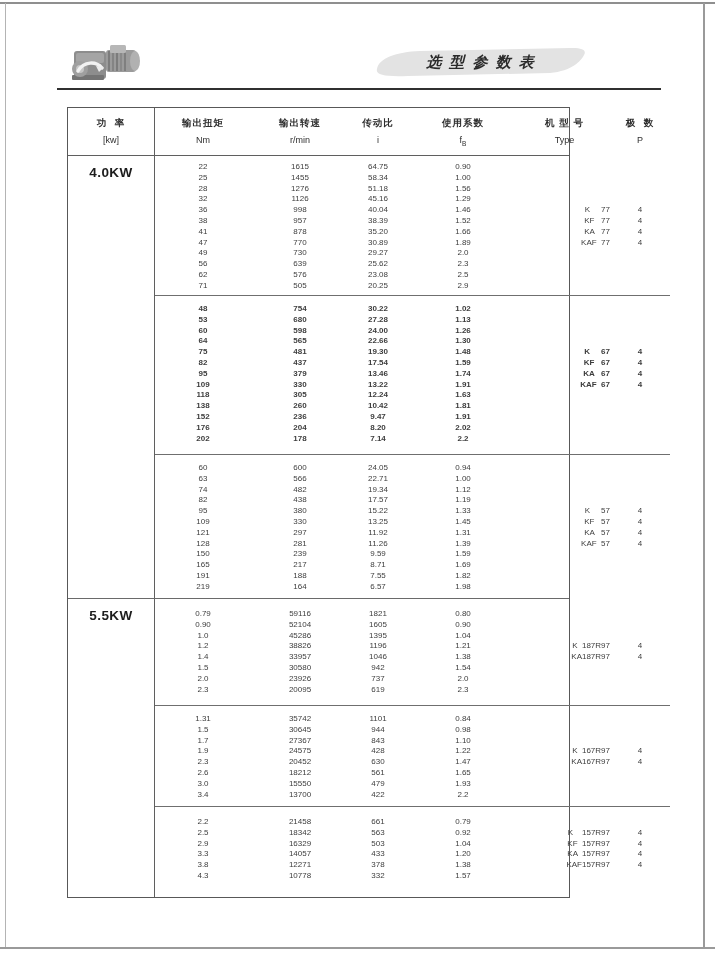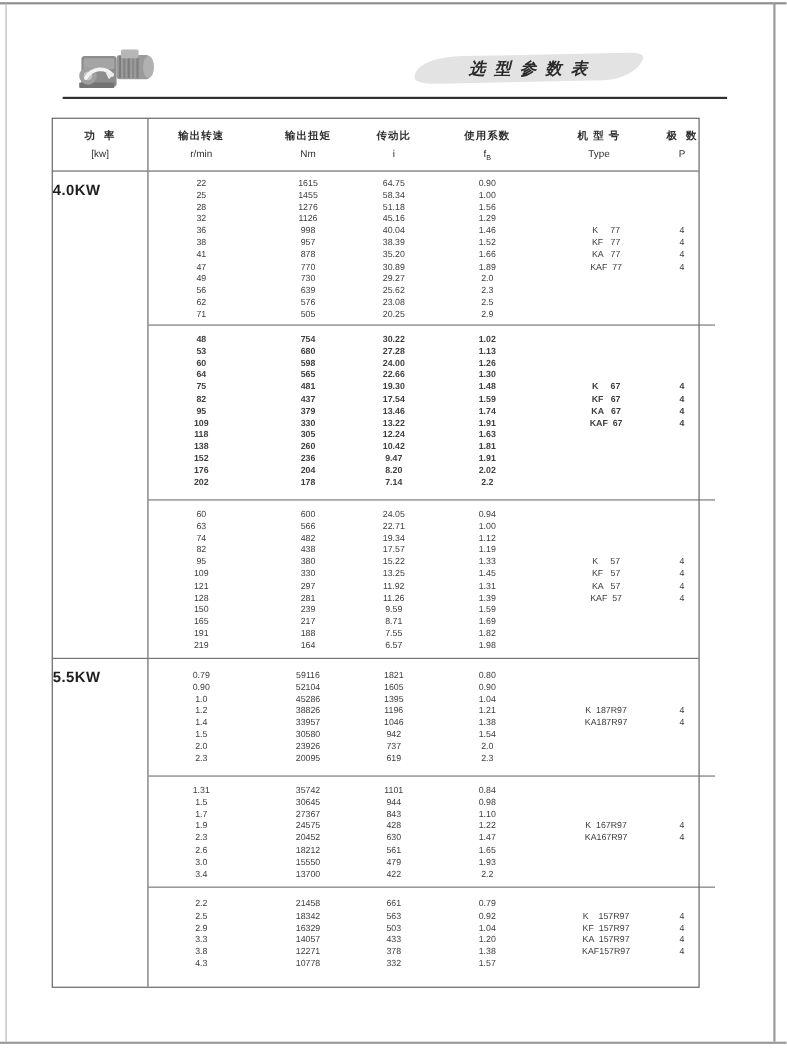--- a/index.html
+++ b/index.html
@@ -21,56 +21,56 @@
   .banner .title{
     position:absolute;left:0;top:0;width:100%;height:100%;
     display:flex;align-items:center;justify-content:center;
     font-size:15px;font-style:italic;font-weight:700;color:#2b2b2b;
     letter-spacing:2px;white-space:pre;padding-bottom:2px;box-sizing:border-box;text-align:right;
   }
   .header-rule{position:absolute;left:57px;top:88px;width:604px;height:2px;background:#303030;}
 
   
   .ptable{
-    position:absolute;left:47px;top:107px;width:589px;box-sizing:border-box;
+    position:absolute;left:67px;top:107px;width:503px;box-sizing:border-box;
     border:1.5px solid #585858;background:#fff;
   }
   .thead{
     display:grid;grid-template-columns:87px 96px 98px 58px 112px 91px 60px;
     height:48px;border-bottom:1.2px solid #5f5f5f;box-sizing:border-box;
   }
   .hcell{text-align:center;padding-top:9px;box-sizing:border-box;}
   .hcell.first{border-right:1px solid #5f5f5f;}
   .hcell .zh{display:block;font-size:9.5px;font-weight:600;color:#2e2e2e;white-space:pre;letter-spacing:1px;}
   .hcell .en{display:block;font-size:9px;margin-top:5px;color:#2e2e2e;}
   .hcell .en sub{font-size:6.5px;}
 
   .section{display:flex;}
   .section + .section{border-top:1px solid #6a6a6a;}
   .pcol{width:87px;flex:none;border-right:1px solid #5f5f5f;box-sizing:border-box;}
   .pcol .plabel{
-    display:block;text-align:left;margin-top:9px;
+    display:block;text-align:center;margin-top:9px;
     font-size:13.5px;font-weight:700;color:#1d1d1d;letter-spacing:0.4px;
   }
   .blocks{flex:1;}
   .blk{box-sizing:border-box;}
   .blk + .blk{border-top:1px solid #6f6f6f;}
   .blk-0-0{height:139px;padding-top:6px;}
   .blk-0-1{height:159px;padding-top:8px;font-weight:bold;}
   .blk-0-2{height:144px;padding-top:8px;}
   .blk-1-0{height:106px;padding-top:10px;}
   .blk-1-1{height:101px;padding-top:8px;}
   .blk-1-2{height:91px;padding-top:10px;}
 
   .row{
     display:grid;grid-template-columns:96px 98px 58px 112px 91px 60px;
     height:10.8px;line-height:10.8px;font-size:8px;color:#3d3d3d;
   }
   .row .c{text-align:center;white-space:pre;}
-  .row .c.type{text-align:center;padding-left:13px;}
+  .row .c.type{text-align:right;padding-left:13px;}
 </style>
 </head>
 <body>
 
 <div class="frame-top"></div>
 <div class="frame-bottom"></div>
 <div class="frame-left"></div>
 <div class="frame-right"></div>
 
 <div class="logo">
@@ -102,26 +102,26 @@
 
 <div class="header-rule"></div>
 
 <div class="ptable">
   <div class="thead">
     <div class="hcell first">
       <span class="zh">功  率</span>
       <span class="en">[kw]</span>
     </div>
     <div class="hcell">
+      <span class="zh">输出扭矩</span>
+      <span class="en">Nm</span>
+    </div>
+    <div class="hcell">
       <span class="zh">输出转速</span>
       <span class="en">r/min</span>
-    </div>
-    <div class="hcell">
-      <span class="zh">输出扭矩</span>
-      <span class="en">Nm</span>
     </div>
     <div class="hcell">
       <span class="zh">传动比</span>
       <span class="en">i</span>
     </div>
     <div class="hcell">
       <span class="zh">使用系数</span>
       <span class="en"><span>f</span><sub>B</sub></span>
     </div>
     <div class="hcell">

